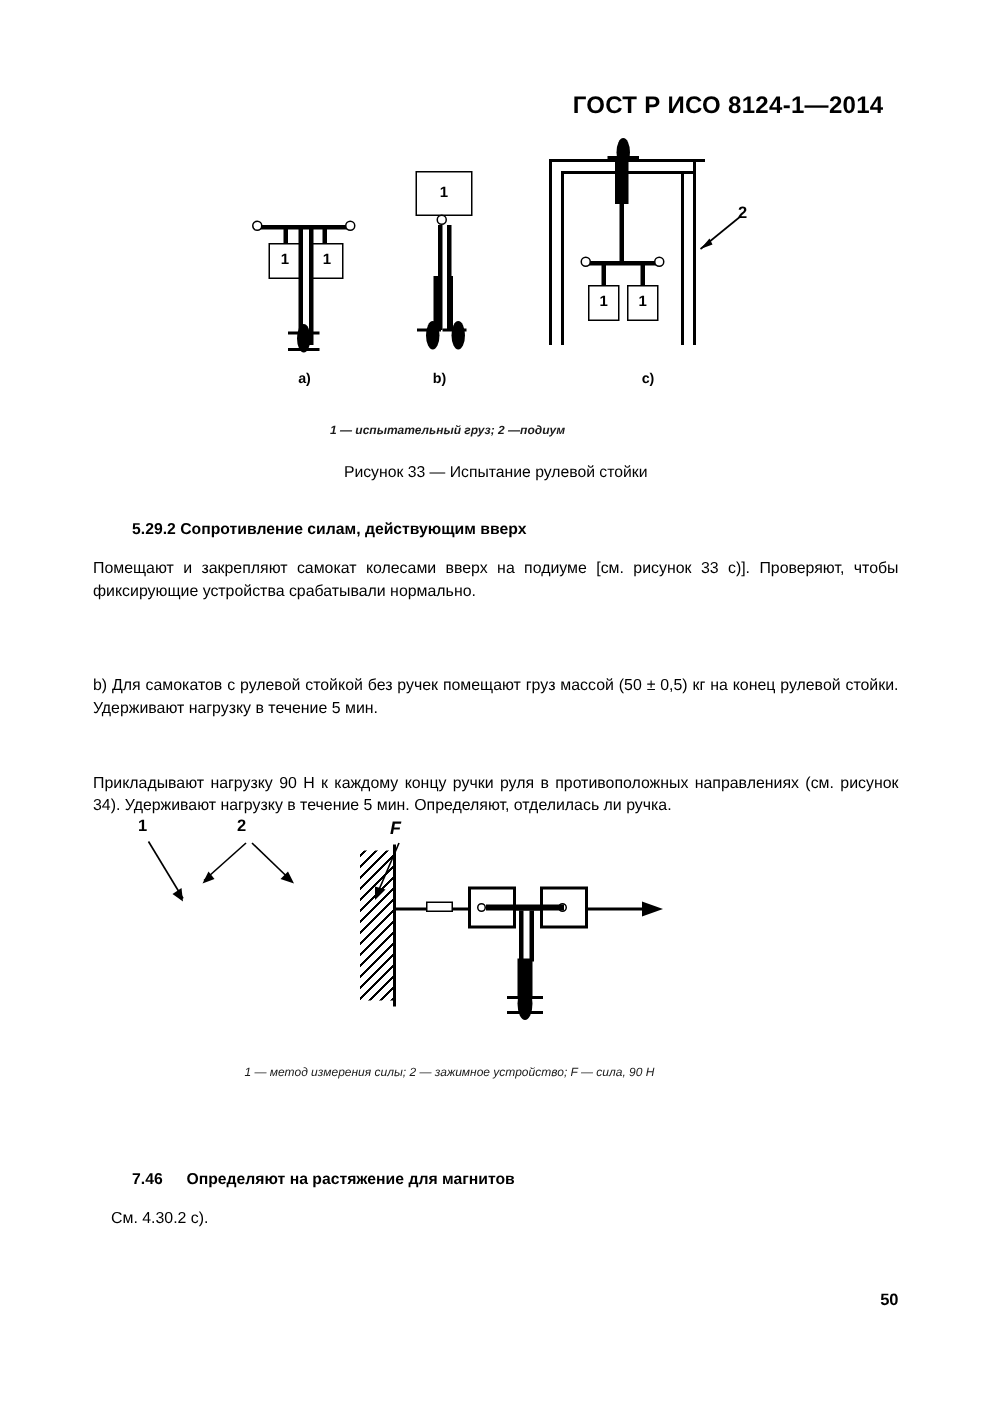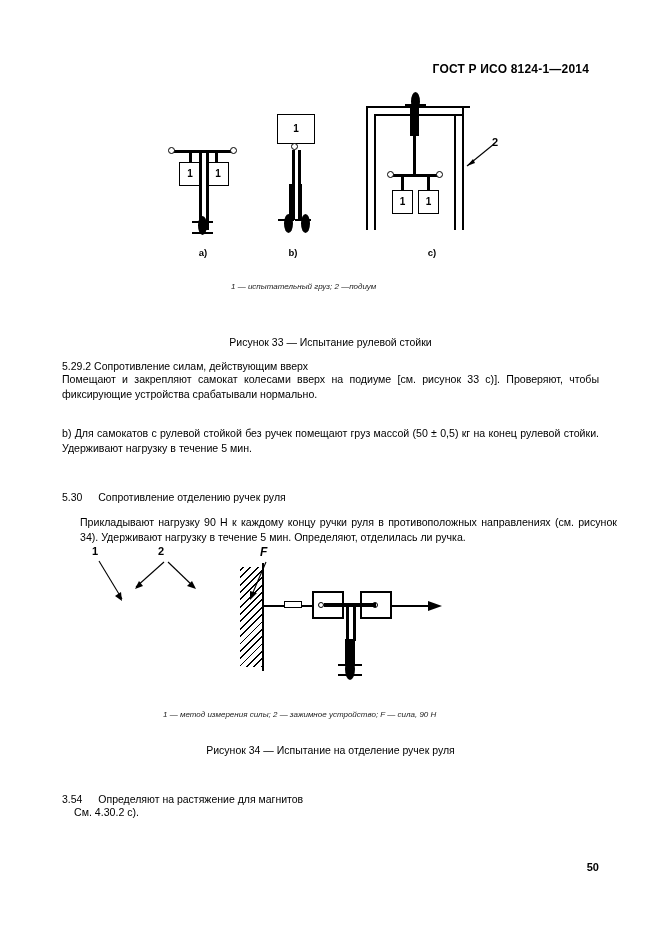--- a/index.html
+++ b/index.html
@@ -21,21 +21,21 @@
     width: 661px;
     height: 935px;
     background: #ffffff;
   }
 
   
   .doc-header {
     position: absolute;
     top: 62px;
     right: 72px;
-    font-size: 12px;
+    font-size: 16px;
     font-weight: bold;
     letter-spacing: 0.2px;
     white-space: nowrap;
   }
 
   
   .fig33 {
     position: absolute;
     left: 62px;
     top: 88px;
@@ -114,25 +114,24 @@
     position: absolute;
     width: 100%;
     text-align: center;
     font-size: 10.5px;
     color: #000;
   }
 
   
   .sect-head {
     position: absolute;
-    left: 62px;
+    left: 88px;
     font-size: 10.5px;
-    font-weight: normal;
+    font-weight: bold;
     white-space: nowrap;
-    margin-top: 13px;
   }
   .para {
     position: absolute;
     left: 62px;
     width: 537px;
     font-size: 10.6px;
     line-height: 15.4px;
     text-align: justify;
     text-justify: inter-word;
     color: #000;
@@ -265,40 +264,35 @@
 
       <div class="callout" style="left:140px; top:48px;">2</div>
       <svg style="position:absolute; left:108px; top:54px;" width="36" height="32">
         <line x1="34" y1="2" x2="7" y2="24" stroke="#000" stroke-width="1.1"></line>
         <polygon points="7,24 15,21 13,17" fill="#000"></polygon>
       </svg>
       <div class="panel-label">c)</div>
     </div>
   </div>
 
-  <div class="fig-legend" style="left:231px; top:282px;">1 — испытательный груз; 2 —подиум</div>
-
-  <div class="fig-caption" style="left:0; top:336px;">Рисунок 33 — Испытание рулевой стойки</div>
+  <div class="fig-legend" style="left:220px; top:282px;font-weight:bold;">1 — испытательный груз; 2 —подиум</div>
+
+  <div class="fig-caption" style="left:0; top:309px;">Рисунок 33 — Испытание рулевой стойки</div>
 
   <div class="sect-head" style="top:347px;">5.29.2 Сопротивление силам, действующим вверх</div>
 
   <div class="para" style="top:372px;">Помещают и закрепляют самокат колесами вверх на подиуме [см. рисунок 33 с)]. Проверяют, чтобы фиксирующие устройства срабатывали нормально.</div>
 
 
-  <div class="para" style="top:426px;">b) Для самокатов с рулевой стойкой без ручек помещают груз массой (50 ± 0,5) кг на конец рулевой стойки. Удерживают нагрузку в течение 5 мин.</div>
-
-
-  <div class="sect-head" style="top:478px;">
-    <span>5.30</span>
-    <span style="display:inline-block;width:10px;"></span>
-    <span>Сопротивление отделению ручек руля</span>
-  </div>
-
-
-  <div class="para" style="top:515px;margin-left:18px;">Прикладывают нагрузку 90 Н к каждому концу ручки руля в противоположных направлениях (см. рисунок 34). Удерживают нагрузку в течение 5 мин. Определяют, отделилась ли ручка.</div>
+  <div class="para" style="top:450px;">b) Для самокатов с рулевой стойкой без ручек помещают груз массой (50 ± 0,5) кг на конец рулевой стойки. Удерживают нагрузку в течение 5 мин.</div>
+
+
+
+
+  <div class="para" style="top:515px;">Прикладывают нагрузку 90 Н к каждому концу ручки руля в противоположных направлениях (см. рисунок 34). Удерживают нагрузку в течение 5 мин. Определяют, отделилась ли ручка.</div>
 
   <div class="fig34">
 
     <div class="wall" style="left:178px; top:22px; height:100px;"></div>
     <div class="wall-face" style="left:200px; top:18px; height:108px;"></div>
 
     <div class="ln" style="left:200px; top:60px; width:170px; height:1.6px;"></div>
 
     <div class="sensor" style="left:222px; top:56px; width:18px; height:7px;"></div>
 
@@ -338,24 +332,23 @@
 
     <div class="f-label" style="left:198px; top:0px;">F</div>
     <svg style="position:absolute; left:176px; top:14px;" width="36" height="44">
       <line x1="28" y1="3" x2="13" y2="38" stroke="#000" stroke-width="1.1"></line>
       <polygon points="12,41 19,34 12,32" fill="#000"></polygon>
     </svg>
   </div>
 
   <div class="fig-legend" style="left:163px; top:710px;">1 — метод измерения силы; 2 — зажимное устройство; F — сила, 90 Н</div>
 
-  <div class="fig-caption" style="left:0; top:744px;">Рисунок 34 — Испытание на отделение ручек руля</div>
 
   <div class="sect-head" style="top:780px;">
-    <span>3.54</span>
+    <span>7.46</span>
     <span style="display:inline-block;width:10px;"></span>
     <span>Определяют на растяжение для магнитов</span>
   </div>
 
   <div class="para" style="top:805px; left:74px; text-align:left;">См. 4.30.2 с).</div>
 
   <div class="page-num">50</div>
 
 </div>
 

